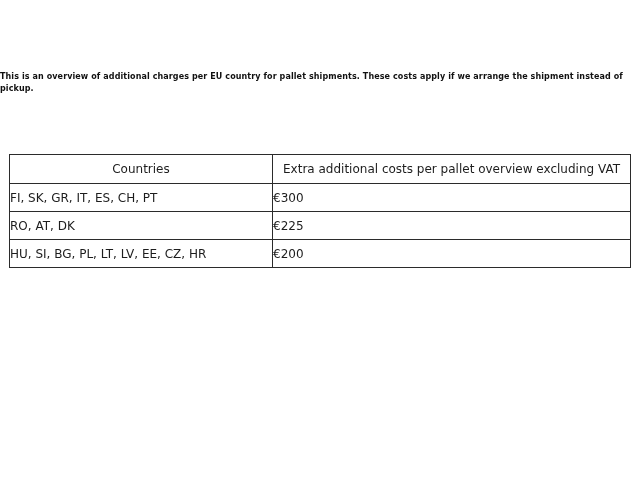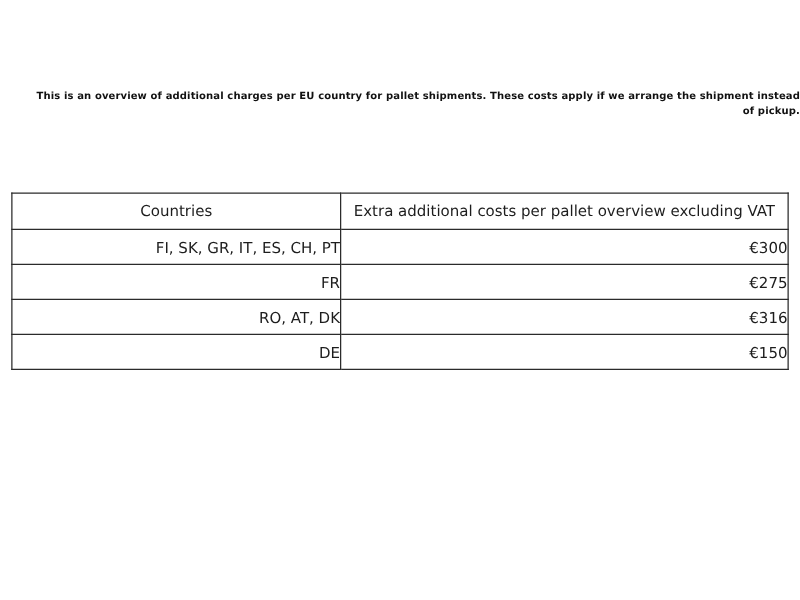--- a/index.html
+++ b/index.html
@@ -13,27 +13,26 @@
     position: relative;
     font-family: "DejaVu Sans", sans-serif;
     color: #1d1d1d;
     overflow: hidden;
   }
   .intro {
     position: absolute;
     top: 63px;
     left: 0;
     right: 0;
-    text-align: right;
+    text-align: left;
     font-size: 8px;
     line-height: 12px;
     font-weight: bold;
     color: #111111;
     letter-spacing: 0.1px;
-    margin-left: 25px;
   }
   table.charges {
     position: absolute;
     top: 154px;
     left: 9px;
     width: 621px;
     border-collapse: collapse;
     table-layout: fixed;
     font-size: 12px;
     color: #1d1d1d;
@@ -47,21 +46,21 @@
   }
   table.charges th {
     font-weight: normal;
     text-align: center;
     height: 28px;
     font-size: 12px;
     margin-top: 12px;
   }
   table.charges td {
     height: 27px;
-    text-align: right;
+    text-align: left;
   }
   col.countries-col { width: 263px; }
   col.costs-col { width: 358px; }
   td.countries-cell { padding-left: 26px; }
   td.cost-cell { padding-left: 33px; margin-left: 34px; }
 </style>
 </head>
 <body>
 
 <p class="intro">This is an overview of additional charges per EU country for pallet shipments. These costs apply if we arrange the shipment instead of pickup.</p>
@@ -76,25 +75,21 @@
       <th>Countries</th>
       <th>Extra additional costs per pallet overview excluding VAT</th>
     </tr>
   </thead>
   <tbody>
     <tr>
       <td class="countries-cell">FI, SK, GR, IT, ES, CH, PT</td>
       <td class="cost-cell">€300</td>
     </tr>
     <tr>
-      <td class="countries-cell">FR</td>
-      <td class="cost-cell">€275</td>
+      <td class="countries-cell">RO, AT, DK</td>
+      <td class="cost-cell">€225</td>
     </tr>
     <tr>
-      <td class="countries-cell">RO, AT, DK</td>
-      <td class="cost-cell">€316</td>
-    </tr>
-    <tr>
-      <td class="countries-cell">DE</td>
-      <td class="cost-cell">€150</td>
+      <td class="countries-cell">HU, SI, BG, PL, LT, LV, EE, CZ, HR</td>
+      <td class="cost-cell">€200</td>
     </tr>
   </tbody>
 </table>
 
 </body></html>

